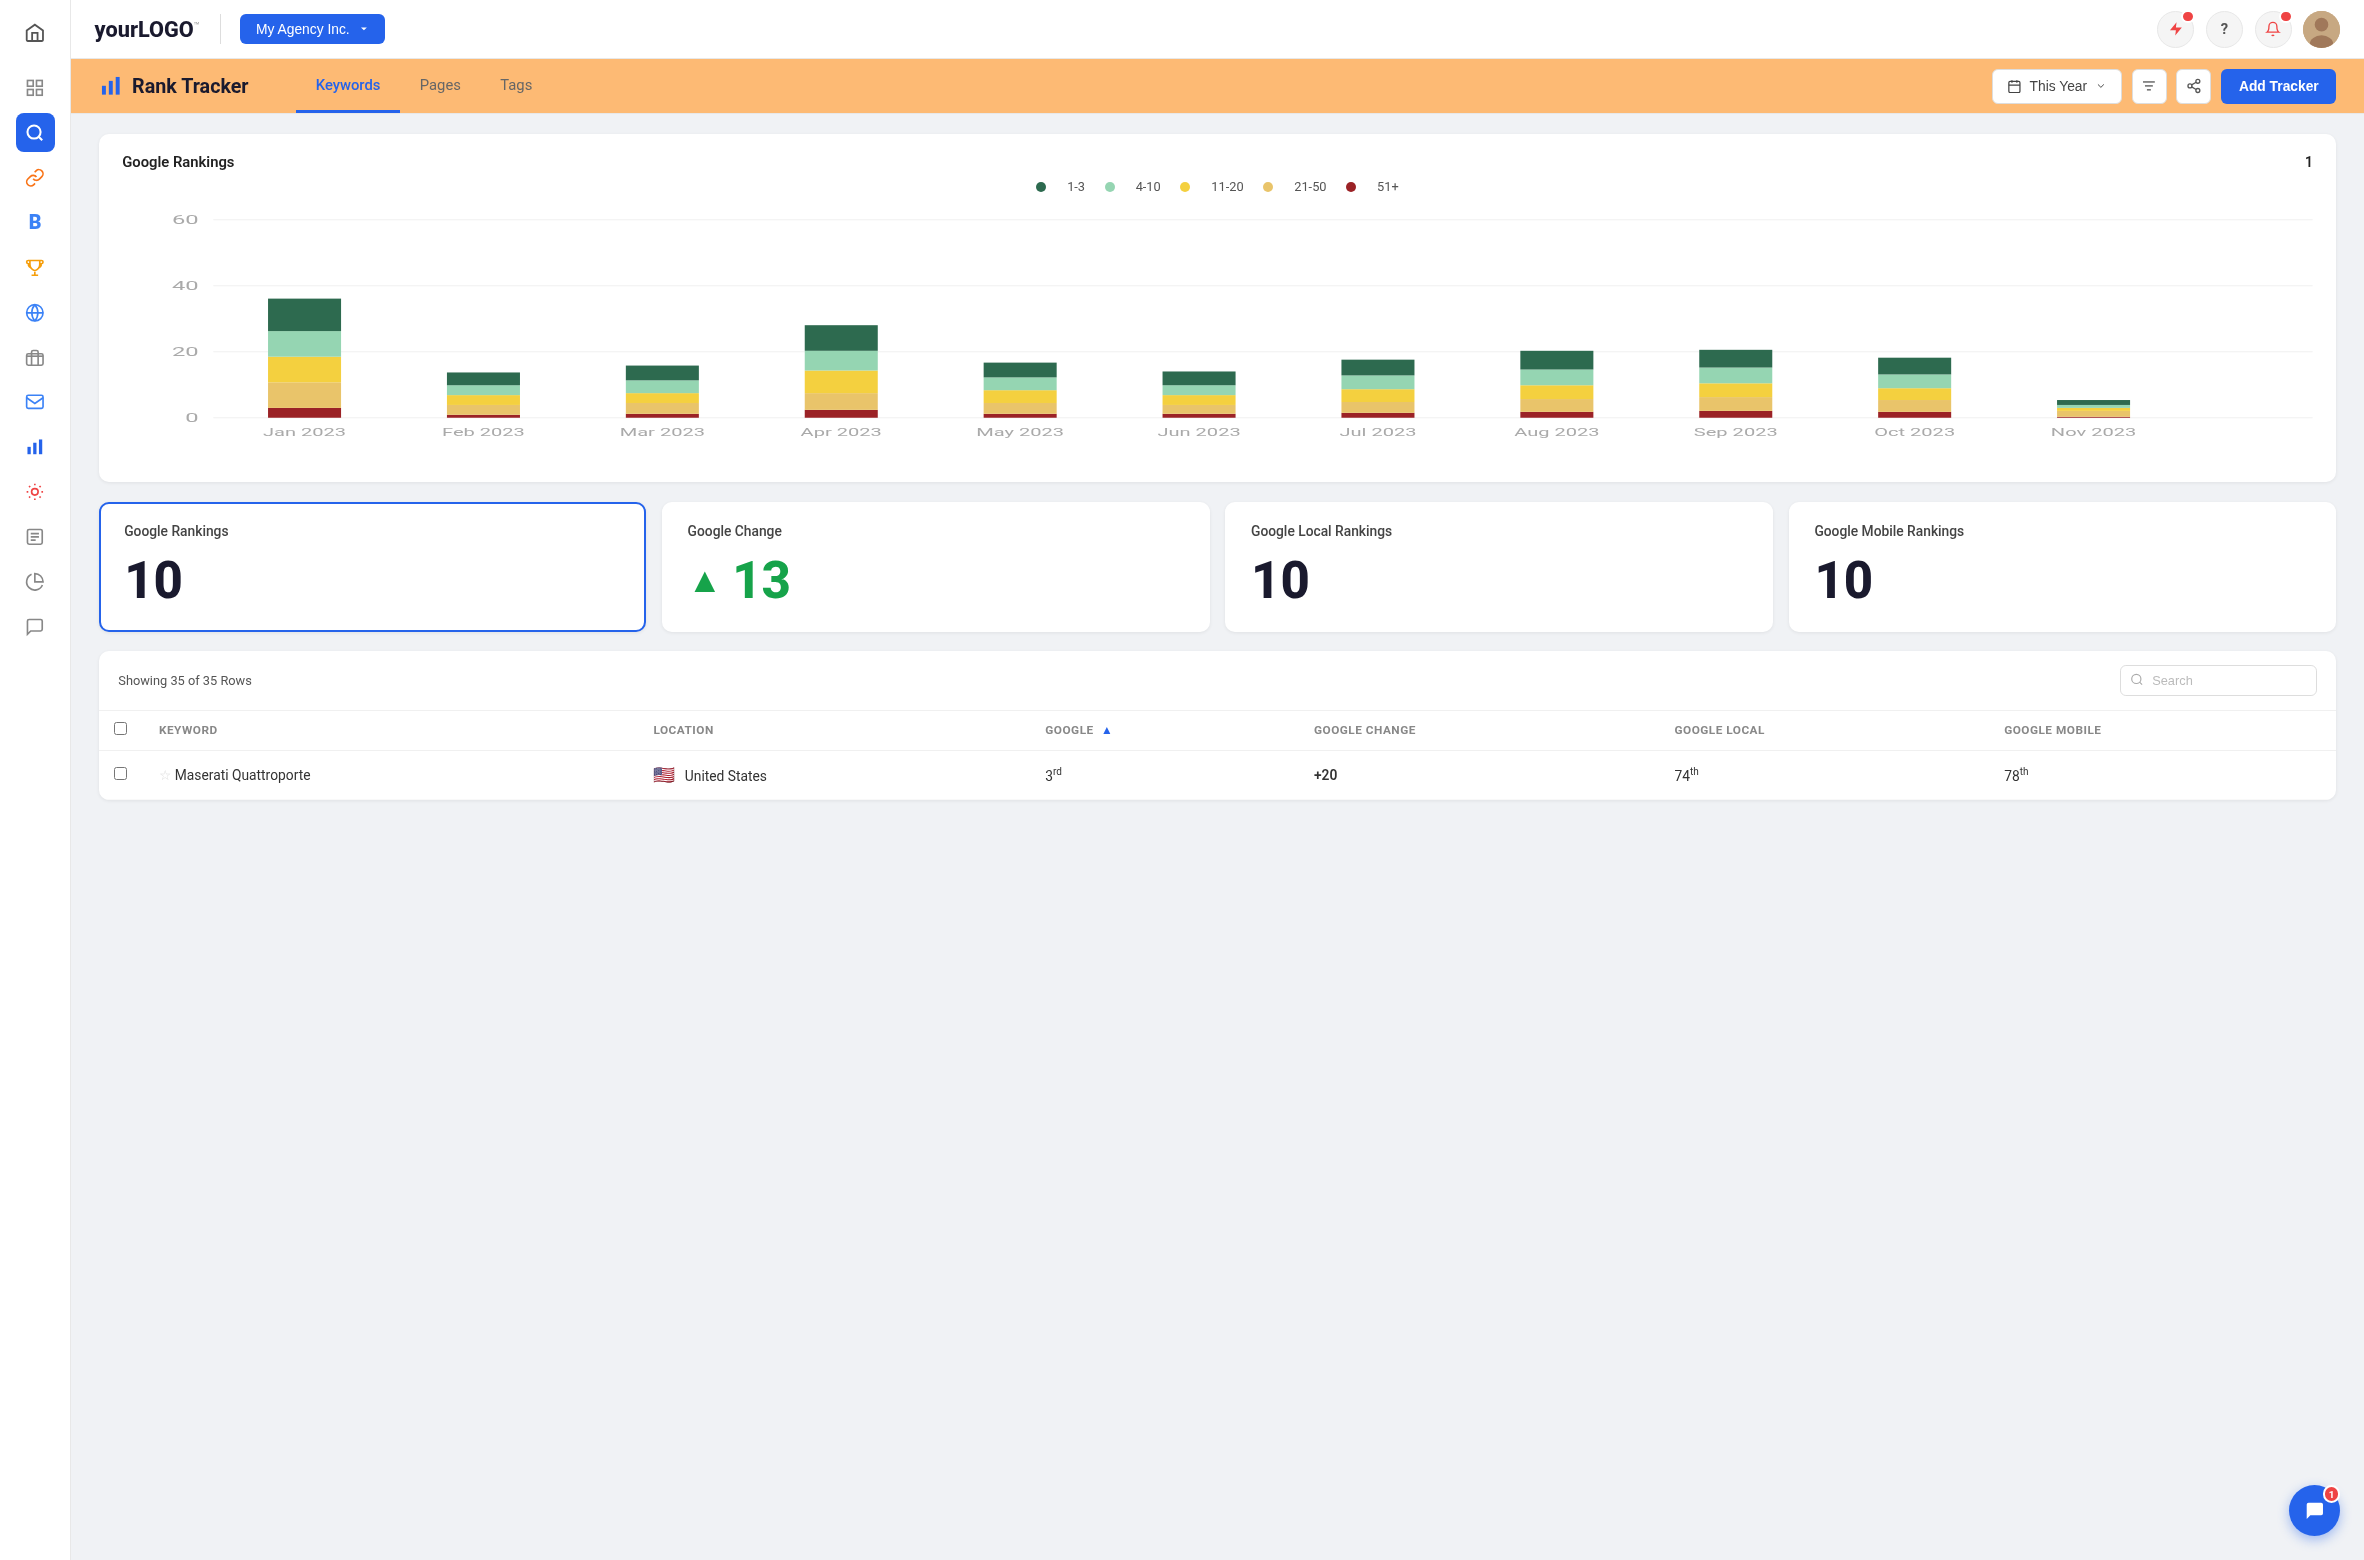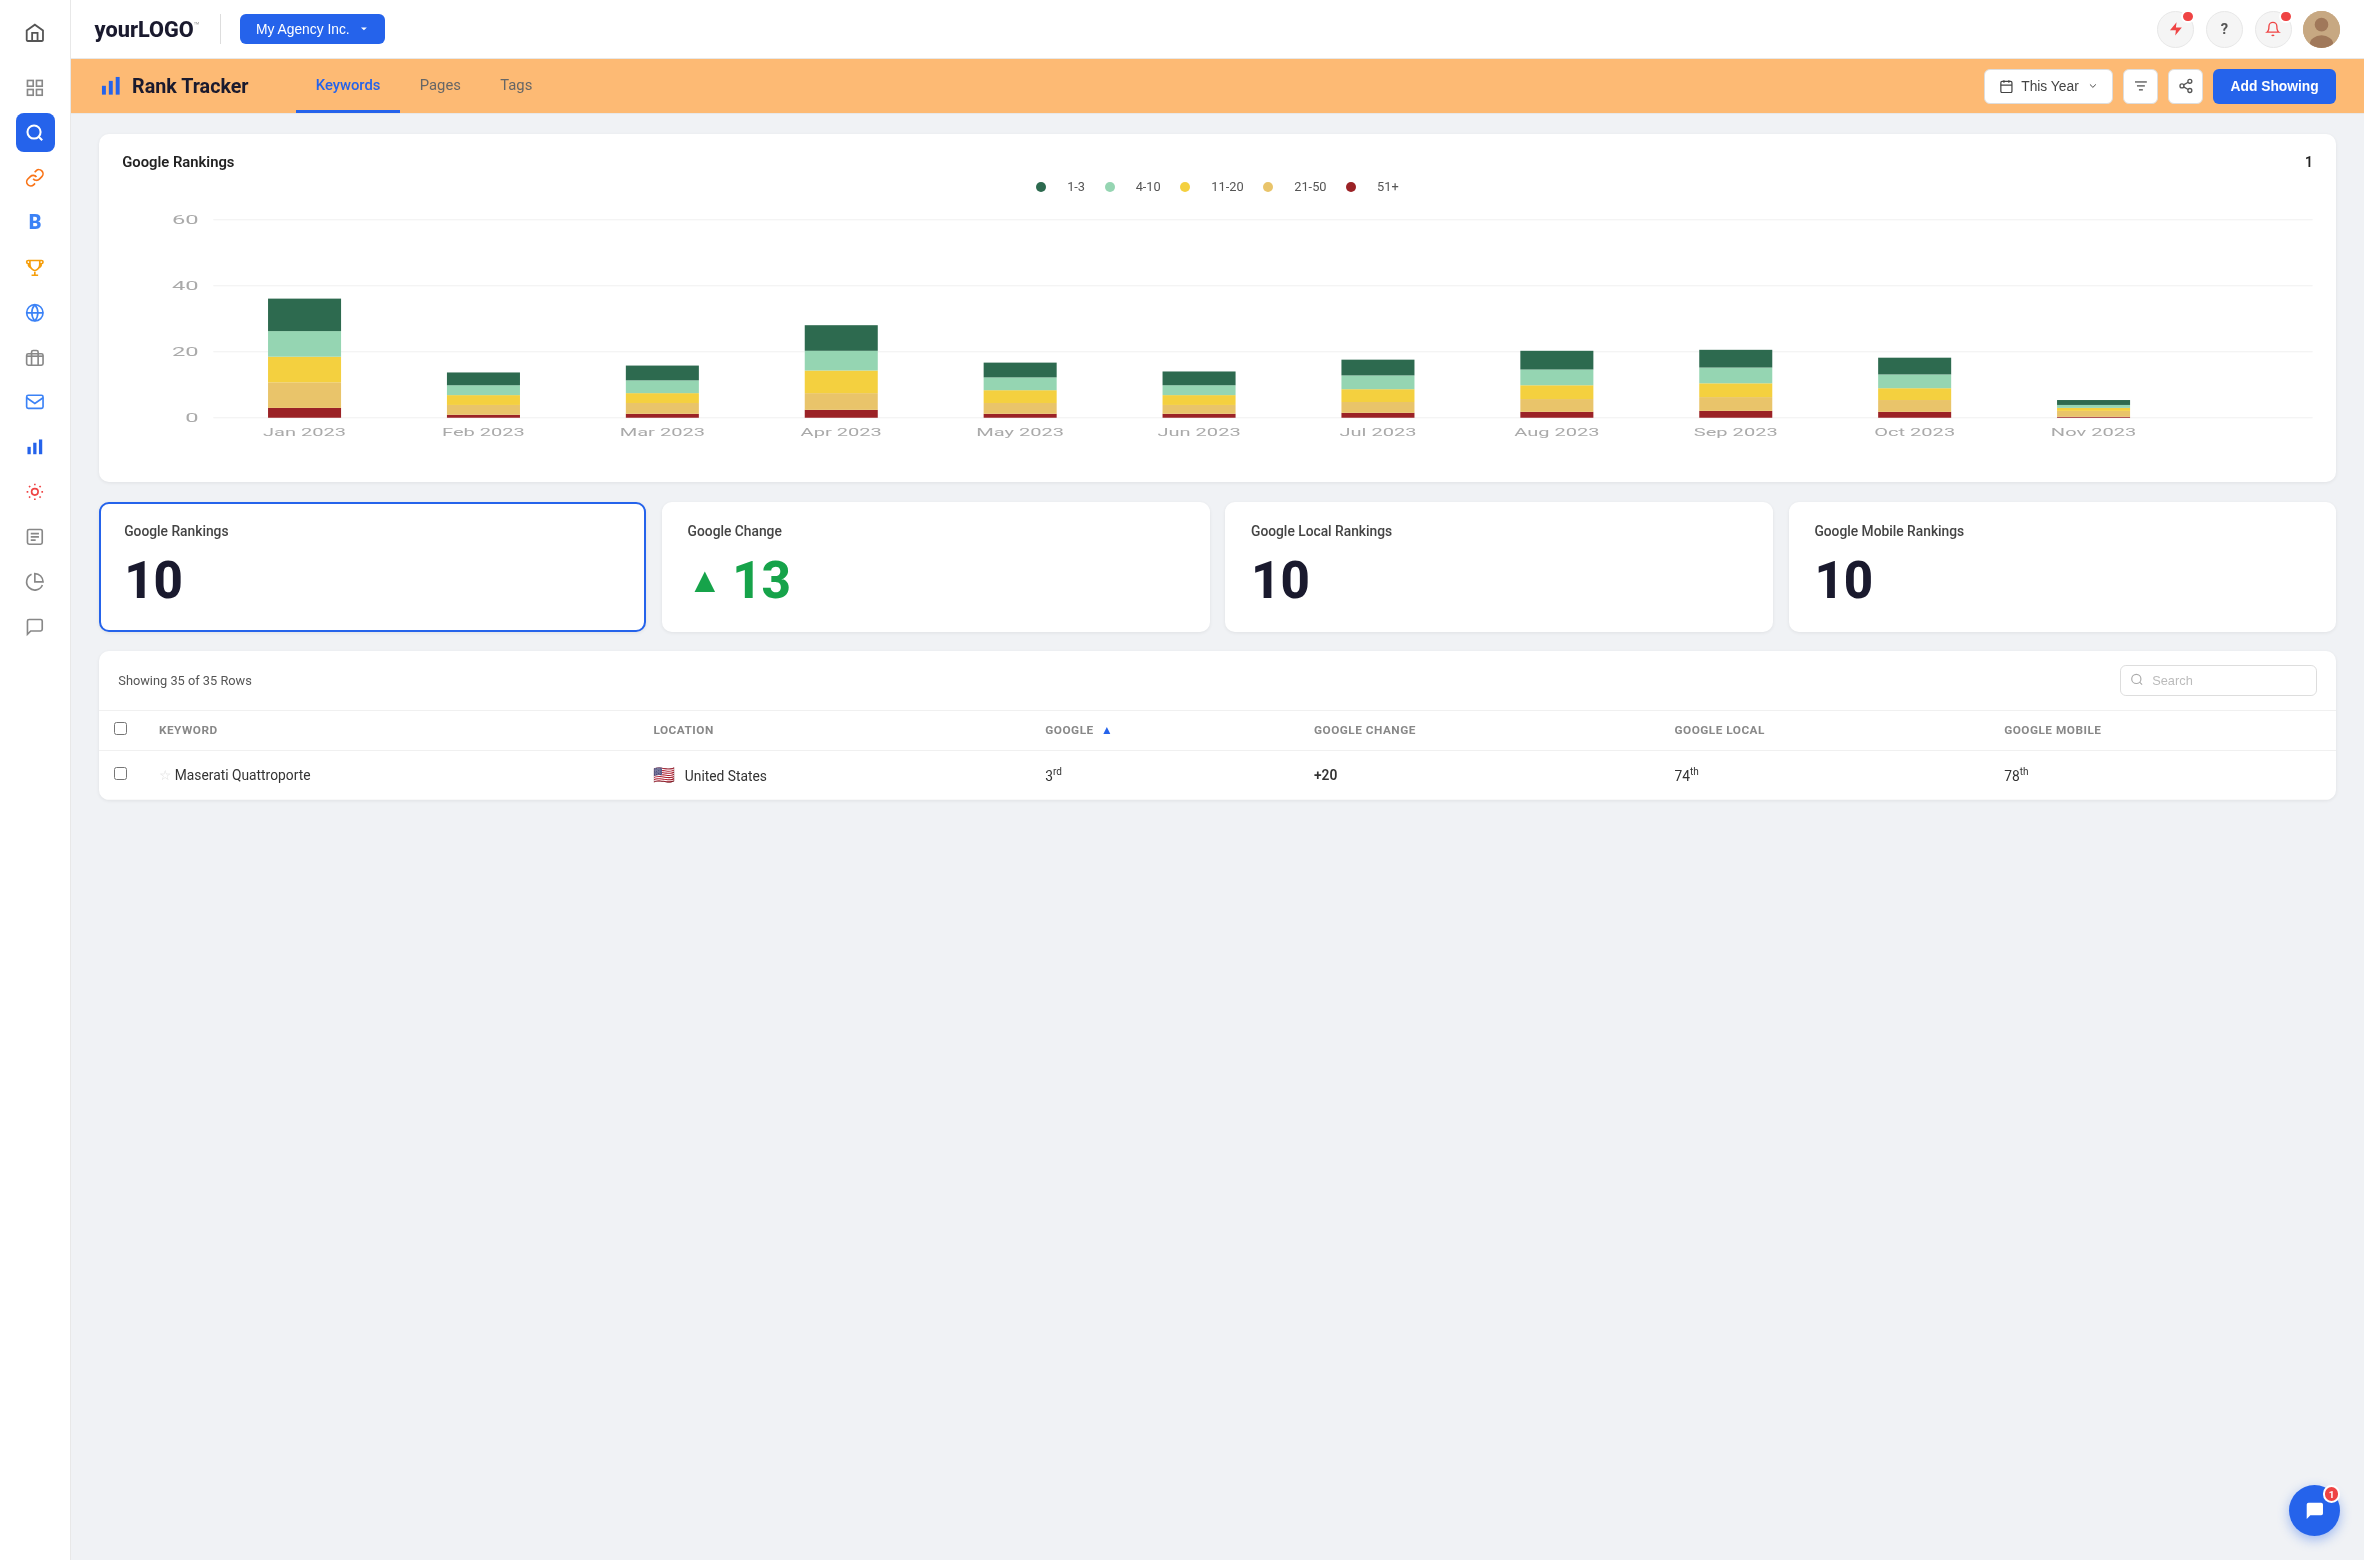--- a/index.html
+++ b/index.html
@@ -576,21 +576,21 @@
         <div class="icon-btn">
           <svg width="15.8" height="15.8" viewBox="0 0 24 24" fill="none" stroke="currentColor" stroke-width="2">
             <circle cx="18" cy="5" r="3"></circle>
               <circle cx="6" cy="12" r="3"></circle>
               <circle cx="18" cy="19" r="3"></circle>
             <line x1="8.59" y1="13.51" x2="15.42" y2="17.49"></line>
               <line x1="15.41" y1="6.51" x2="8.59" y2="10.49"></line>
           </svg>
         </div>
         <button class="add-keywords-btn">
-          <span>Add Showing</span>
+          <span>Add Tracker</span>
         </button>
       </div>
     </div>
 
     <div class="page-content">
 
       <div class="chart-card">
         <div class="chart-header">
           <span class="chart-title">Google Rankings</span>
           <span class="chart-badge">1</span>

